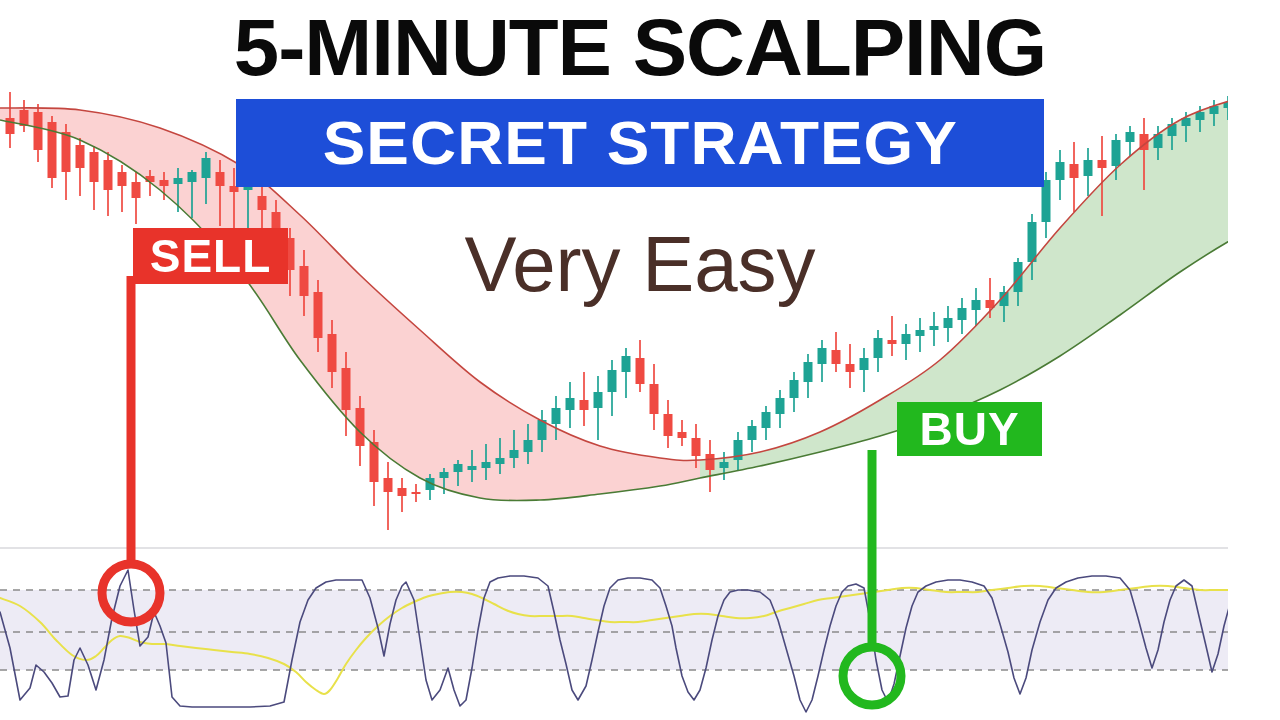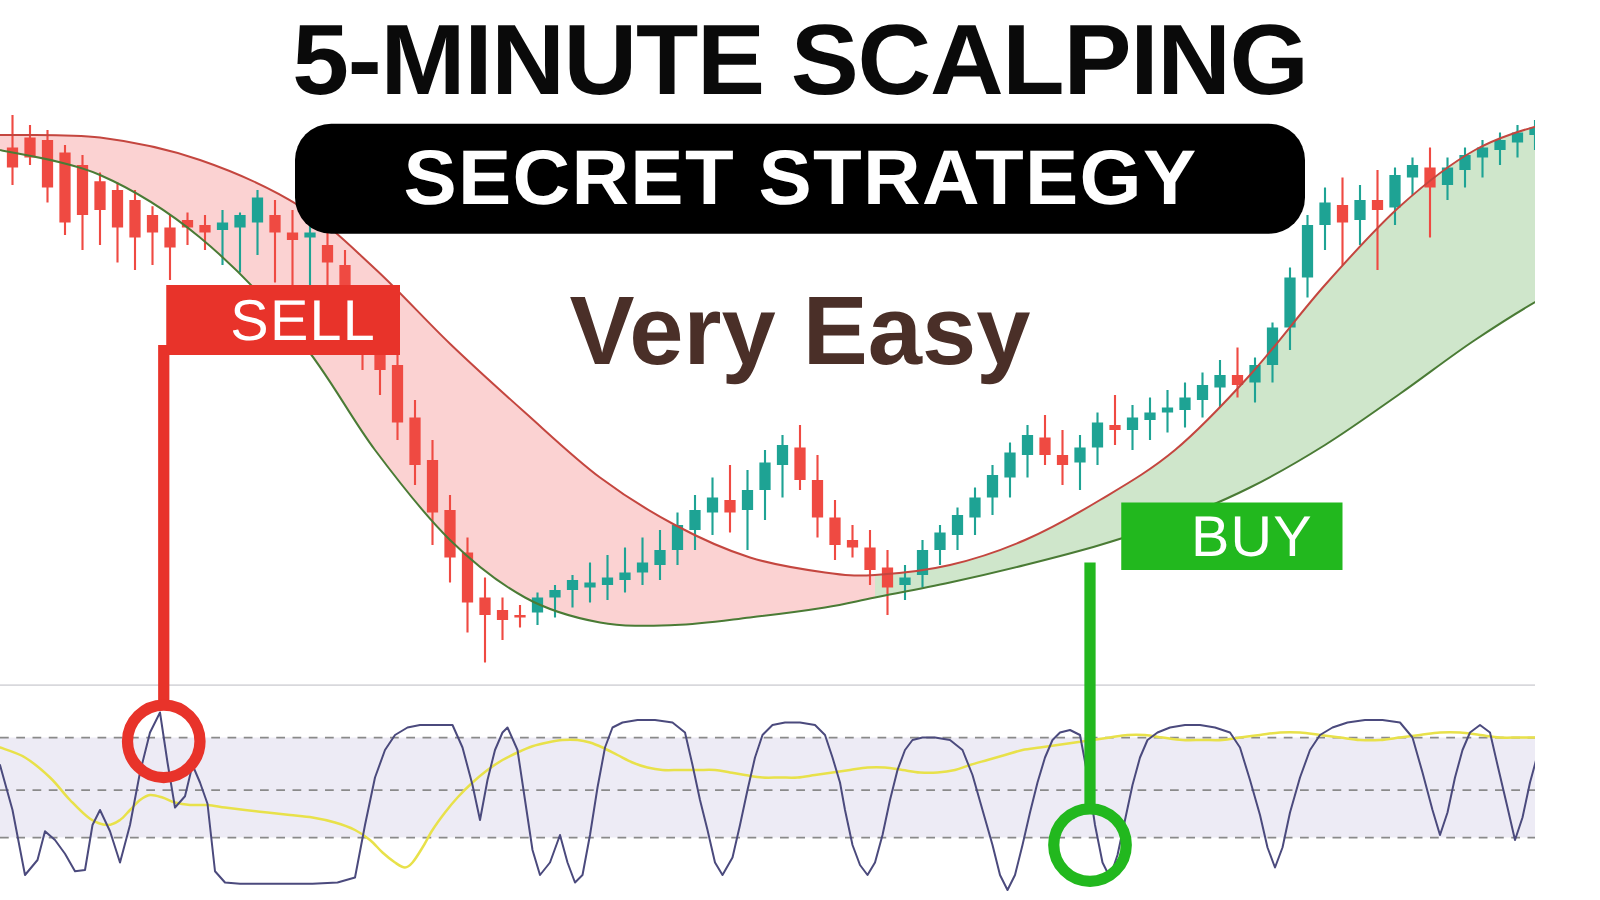--- a/index.html
+++ b/index.html
@@ -20,29 +20,29 @@
     background:#1a4fa0; display:flex; align-items:center; justify-content:center;
   }
   .banner-text{
     font-family:"Liberation Sans Narrow","Liberation Sans",sans-serif;
     font-weight:bold; font-size:62px; line-height:62px; color:#ffffff;
     letter-spacing:1px; white-space:nowrap; transform:scaleX(1.03);
   }
   .subtitle{
     position:absolute; left:0; top:216px; width:1280px; text-align:center;
     font-family:"Liberation Sans","DejaVu Sans",sans-serif;
-    font-weight:bold; font-size:78px; line-height:96px; color:#4a2f28;
+    font-weight:normal; font-size:78px; line-height:96px; color:#4a2f28;
     letter-spacing:0px; white-space:nowrap;
   }
 
   
   .tag{
     position:absolute; display:flex; align-items:center; justify-content:center;
     font-family:"Liberation Sans Narrow","Liberation Sans",sans-serif;
-    font-weight:normal; color:#ffffff; white-space:nowrap;padding-left:32px;
+    font-weight:bold; color:#ffffff; white-space:nowrap;
   }
   .tag-sell{ left:133px; top:228px; width:155px; height:56px; background:#e8332a;
              font-size:46px; letter-spacing:1px; }
   .tag-buy { left:873px; top:402px; width:145px; height:54px; background:#22b81e;
              font-size:46px; letter-spacing:1px; }
 </style>
 </head>
 <body>
 
 <div id="stage">
@@ -277,21 +277,21 @@
     </g>
 
     <g>
       <line id="buy-stem" x1="872" y1="450" x2="872" y2="646" stroke="#22b81e" stroke-width="9"></line>
       <circle id="buy-circle" cx="872" cy="676" r="29" fill="none" stroke="#22b81e" stroke-width="9"></circle>
     </g>
   </svg>
 
   <div class="title-main">5-MINUTE SCALPING</div>
 
-  <div class="banner" style="background: #000000; border-radius: 29px;">
+  <div class="banner" style="background: #1d4ed8;">
     <span class="banner-text">SECRET STRATEGY</span>
   </div>
 
   <div class="subtitle" style="color: rgb(74, 47, 40);">Very Easy</div>
 
   <div class="tag tag-sell" style="background: rgb(232, 51, 42);">
     <span>SELL</span>
   </div>
 
   <div class="tag tag-buy" style="background: rgb(34, 184, 30); margin-left: 24px;">

